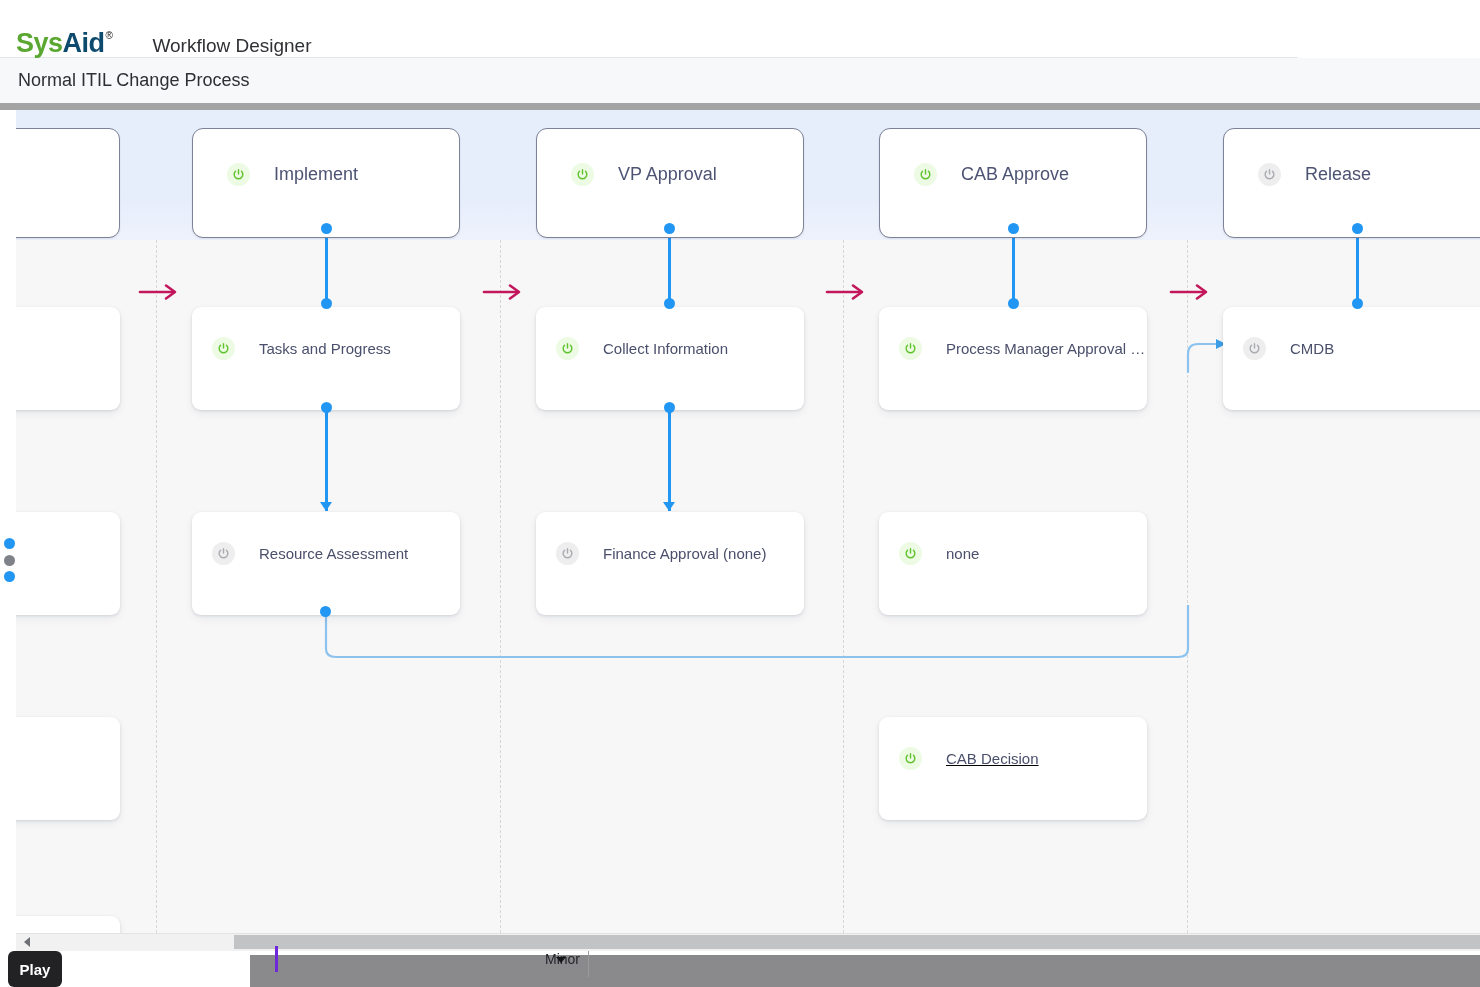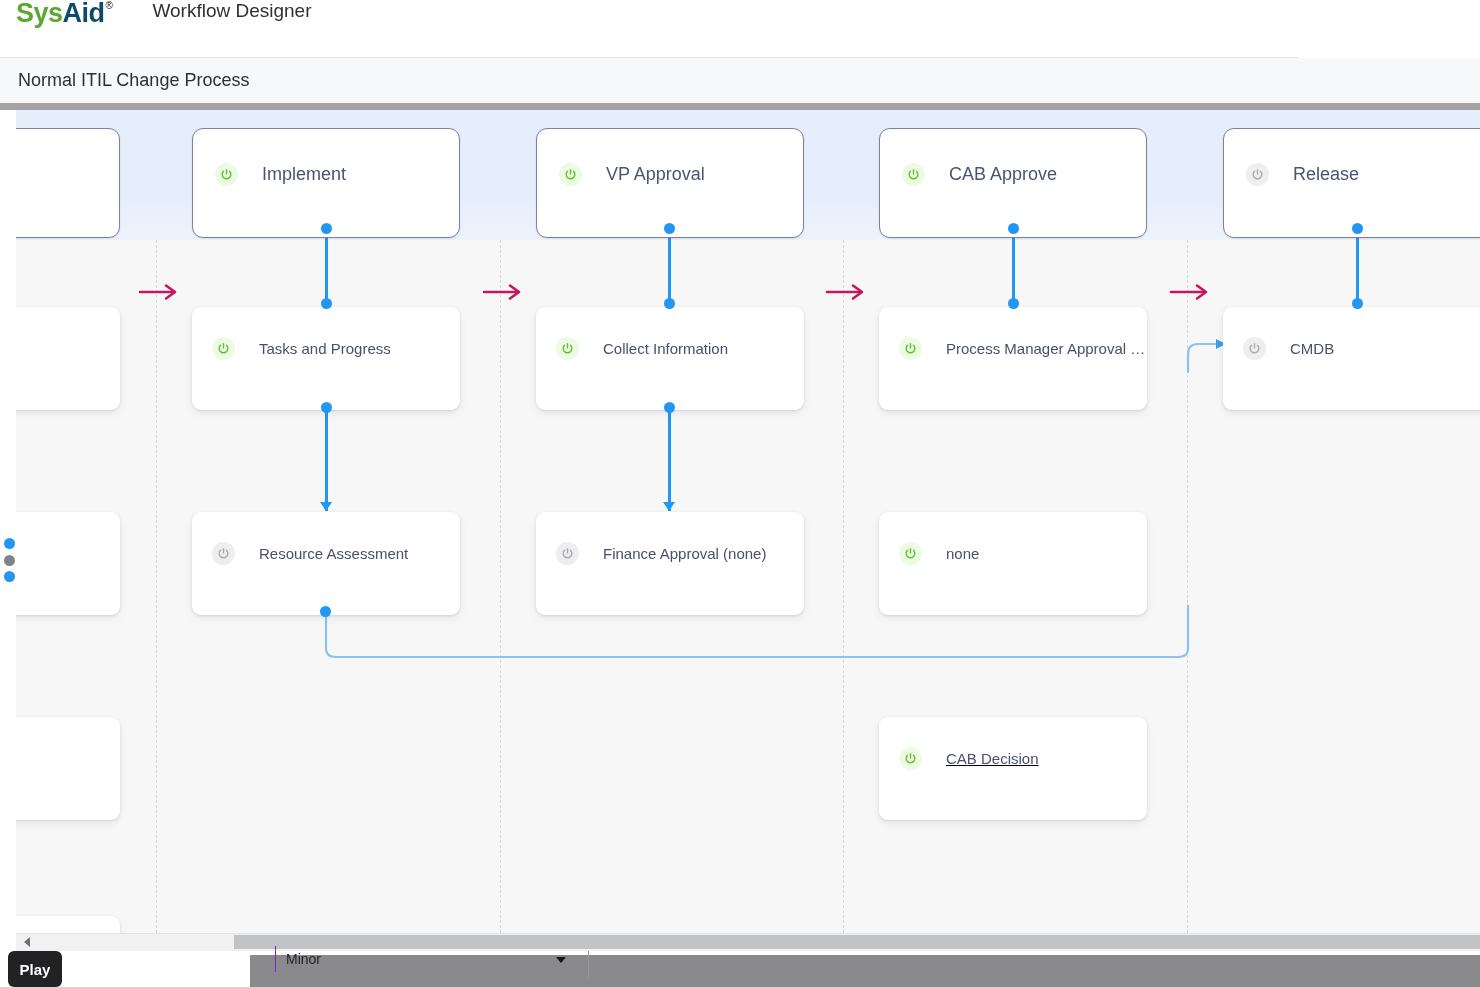--- a/index.html
+++ b/index.html
@@ -7,21 +7,21 @@
     width: 1480px; height: 987px;
     font-family: "Liberation Sans", sans-serif;
     background: #ffffff;
     overflow: hidden;
   }
   #app { position: relative; width: 1480px; height: 987px; }
 
   
   .header {
     position: absolute; left: 0; top: 0; width: 1298px; height: 58px;
-    background: #ffffff; display: flex; align-items: flex-start;
+    background: #ffffff; display: flex; align-items: flex-end;
     border-bottom: 1px solid #e4e6ea;
   }
   .logo { margin-left: 16px; display: flex; align-items: flex-start;
           font-size: 27px; font-weight: bold; letter-spacing: -0.5px; line-height: 1; }
   .logo .sys { color: #5aa832; }
   .logo .aid { color: #0c4a6e; }
   .logo .reg { font-size: 10px; color: #1b1b1b; margin-top: 1px; margin-left: 1px; font-weight: normal; }
   .app-title { margin-left: 40px; font-size: 19px; color: #303136; font-weight: normal; }
 
   
@@ -57,21 +57,21 @@
   .node {
     position: absolute; background: #ffffff; border-radius: 9px;
     box-shadow: 0 1px 3px rgba(22,30,56,0.13), 0 4px 10px rgba(22,30,56,0.06);
     display: block; z-index: 4;
   }
   .node.phase {
     border: 1.4px solid #7d8296; border-radius: 11px;
     box-shadow: 0 1px 2px rgba(22,30,56,0.10);
   }
   .node-inner { display: flex; align-items: center; padding-top: 30px; padding-left: 20px; }
-  .node.phase .node-inner { padding-top: 34px; padding-left: 22px; }
+  .node.phase .node-inner { padding-top: 34px; padding-left: 22px; margin-left: 12px; }
 
   .pwr {
     width: 23px; height: 23px; border-radius: 50%; flex: 0 0 auto;
     display: flex; align-items: center; justify-content: center;
   }
   .pwr svg { width: 13px; height: 13px; display: block; }
   .pwr.on  { background: #edfae4; }
   .pwr.on  svg { stroke: #5fc42b; }
   .pwr.off { background: #eeeeef; }
   .pwr.off svg { stroke: #a9abb0; }
@@ -118,21 +118,21 @@
   .bottom-panel {
     position: absolute; left: 0; top: 955px; width: 1480px; height: 32px;
     background: #ffffff; z-index: 8;
   }
   .bottom-overlay {
     position: absolute; left: 250px; top: 955px; width: 1230px; height: 32px;
     background: #8a8a8c; z-index: 9;
   }
   .sel-wrap {
     position: absolute; left: 275px; top: 946px; width: 305px; height: 26px;
-    border-left: 1px solid #6d28d9; z-index: 10; display: flex; align-items: center;
+    border-left: 3px solid #6d28d9; z-index: 10; display: flex; align-items: center; justify-content: flex-end;
   }
   .sel-value { margin-left: 10px; font-size: 14px; color: #23252b; }
   .sel-caret {
     position: absolute; right: 14px; top: 11px; width: 0; height: 0;
     border-left: 5px solid transparent; border-right: 5px solid transparent;
     border-top: 6px solid #15161a;
   }
   .sel-divider {
     position: absolute; left: 588px; top: 951px; width: 0; height: 26px;
     border-left: 1px solid #9b9b9d; z-index: 10;

